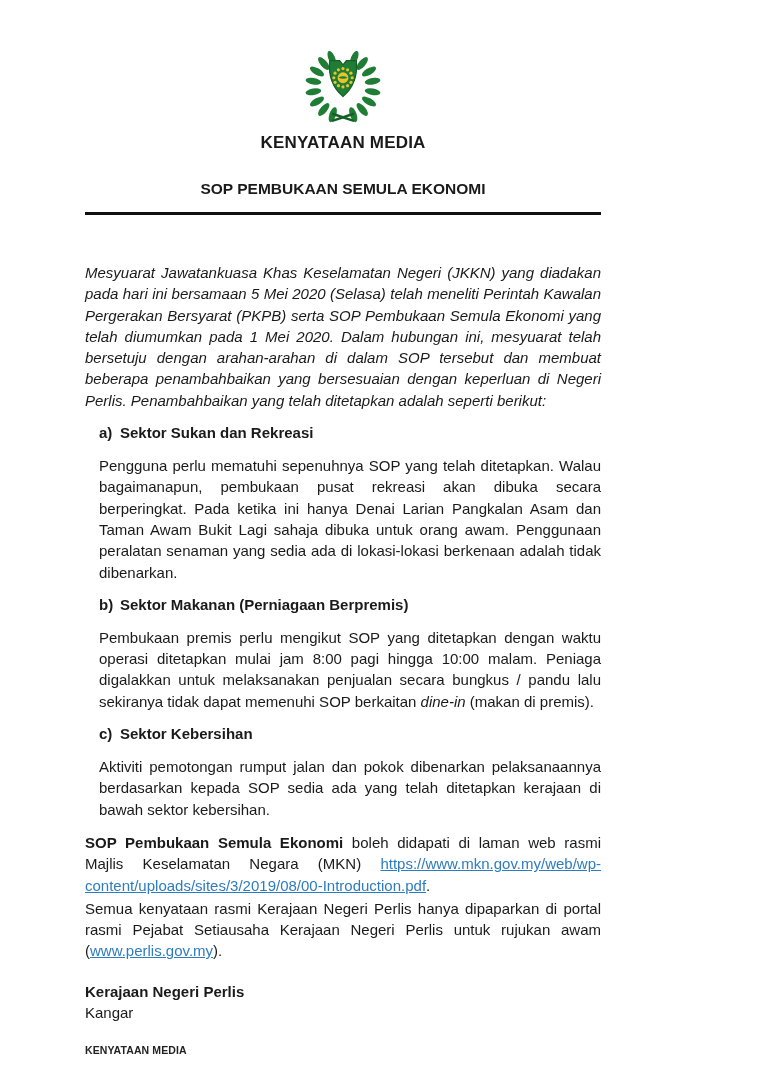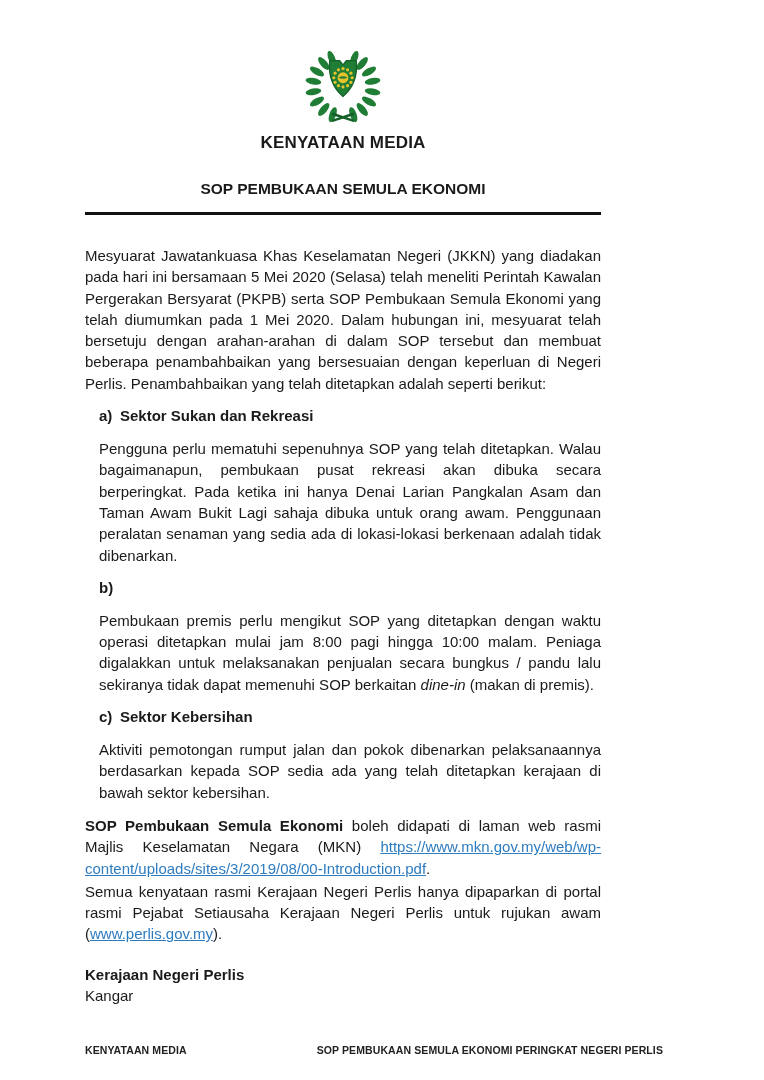--- a/index.html
+++ b/index.html
@@ -15,21 +15,21 @@
   .media-label{
     text-align:center;font-weight:bold;font-size:17px;letter-spacing:.2px;
     margin-top:5px;
   }
   .doc-title{
     text-align:center;font-weight:bold;font-size:15.5px;line-height:20px;
     margin-top:26px;
   }
   .rule{border:0;border-top:3px solid #111;margin:13px 0 0 0;}
   p{font-size:15px;line-height:21.3px;text-align:justify;margin:0;}
-  .intro{margin:30px 0 11px 0;}
+  .intro{margin:47px 0 11px 0;font-style:italic;}
   .section{margin-left:14px;}
   .sec-head{
     display:flex;font-weight:bold;font-size:15px;line-height:21px;
     margin:11px 0 12px 0;text-align:left;
   }
   .sec-head .marker{width:21px;flex:0 0 21px;}
   .sec-body{margin:0 0 11px 0;}
   .sop-para{margin:12px 0 0 0;}
   .portal-para{margin:2px 0 0 0;}
   a.doclink{color:var(--link,#2e7cc0);text-decoration:underline;word-break:normal;}
@@ -113,20 +113,21 @@
       <div class="sec-head">
         <span class="marker">a)</span>
         <span>Sektor Sukan dan Rekreasi</span>
       </div>
       <p class="sec-body">Pengguna perlu mematuhi sepenuhnya SOP yang telah ditetapkan. Walau bagaimanapun, pembukaan pusat rekreasi akan dibuka secara berperingkat. Pada ketika ini hanya Denai Larian Pangkalan Asam dan Taman Awam Bukit Lagi sahaja dibuka untuk orang awam. Penggunaan peralatan senaman yang sedia ada di lokasi-lokasi berkenaan adalah tidak dibenarkan.</p>
     </div>
 
     <div class="section">
       <div class="sec-head">
         <span class="marker">b)</span>
+        <span>Sektor Makanan (Perniagaan Berpremis)</span>
       </div>
       <p class="sec-body"><span>Pembukaan premis perlu mengikut SOP yang ditetapkan dengan waktu operasi ditetapkan mulai jam 8:00 pagi hingga 10:00 malam. Peniaga digalakkan untuk melaksanakan penjualan secara bungkus / pandu lalu sekiranya tidak dapat memenuhi SOP berkaitan</span> <em>dine-in</em> <span>(makan di premis).</span></p>
     </div>
 
     <div class="section">
       <div class="sec-head">
         <span class="marker">c)</span>
         <span>Sektor Kebersihan</span>
       </div>
       <p class="sec-body">Aktiviti pemotongan rumput jalan dan pokok dibenarkan pelaksanaannya berdasarkan kepada SOP sedia ada yang telah ditetapkan kerajaan di bawah sektor kebersihan.</p>
@@ -138,15 +139,14 @@
 
     <div class="signoff">
       <div class="org">Kerajaan Negeri Perlis</div>
       <div>Kangar</div>
     </div>
 
   </div>
 
   <div class="footer">
     <span>KENYATAAN MEDIA</span>
-    <span>SOP PEMBUKAAN SEMULA EKONOMI PERINGKAT NEGERI PERLIS</span>
   </div>
 </div>
 
 </body></html>

